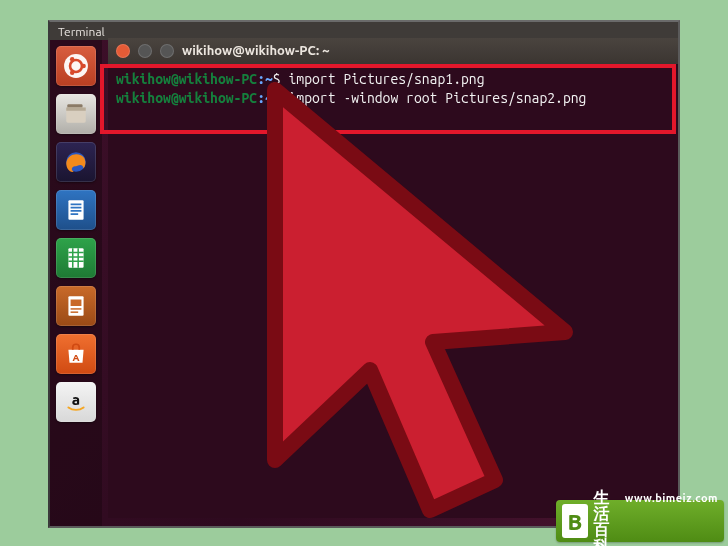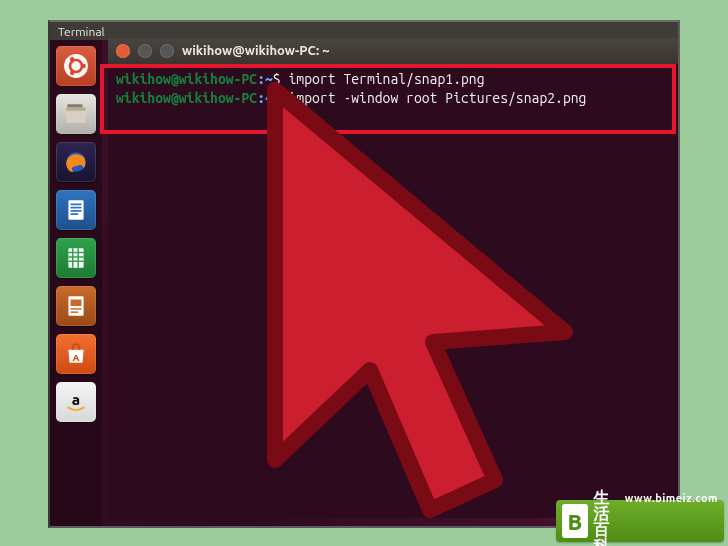--- a/index.html
+++ b/index.html
@@ -215,21 +215,21 @@
       </div>
     </div>
 
     <div class="terminal-window">
       <div class="term-titlebar">
         <span class="wbtn close"></span>
         <span class="wbtn"></span>
         <span class="wbtn"></span>
         <span>wikihow@wikihow-PC: ~</span>
       </div>
-      <div class="term-body"><span class="prompt-user">wikihow@wikihow-PC</span><span class="prompt-path">:</span><span class="prompt-path">~</span><span class="prompt-cmd">$ </span><span class="prompt-cmd">import Terminal/snap1.png</span>
+      <div class="term-body"><span class="prompt-user">wikihow@wikihow-PC</span><span class="prompt-path">:</span><span class="prompt-path">~</span><span class="prompt-cmd">$ </span><span class="prompt-cmd">import Pictures/snap1.png</span>
 <span class="prompt-user">wikihow@wikihow-PC</span><span class="prompt-path">:</span><span class="prompt-path">~</span><span class="prompt-cmd">$ </span><span class="prompt-cmd">import -window root Pictures/snap2.png</span></div>
     </div>
 
   </div>
 </div>
 
 <div class="highlight-box"></div>
 
 <svg class="big-cursor" viewBox="0 0 400 440">
   <path d="M80 10 L80 380 L175 290 L235 430 L300 400 L238 262 L370 252 Z" fill="#cb1f30" stroke="#7a0b14" stroke-width="16" stroke-linejoin="round"></path>

